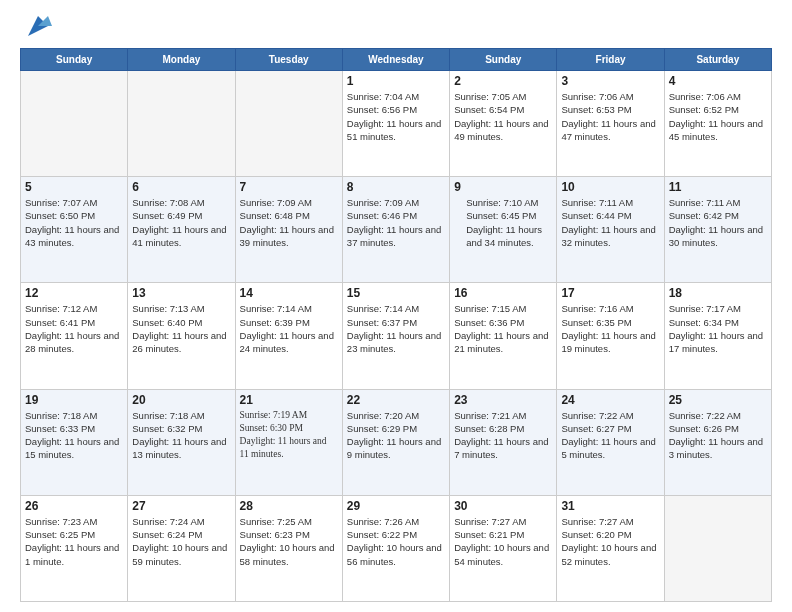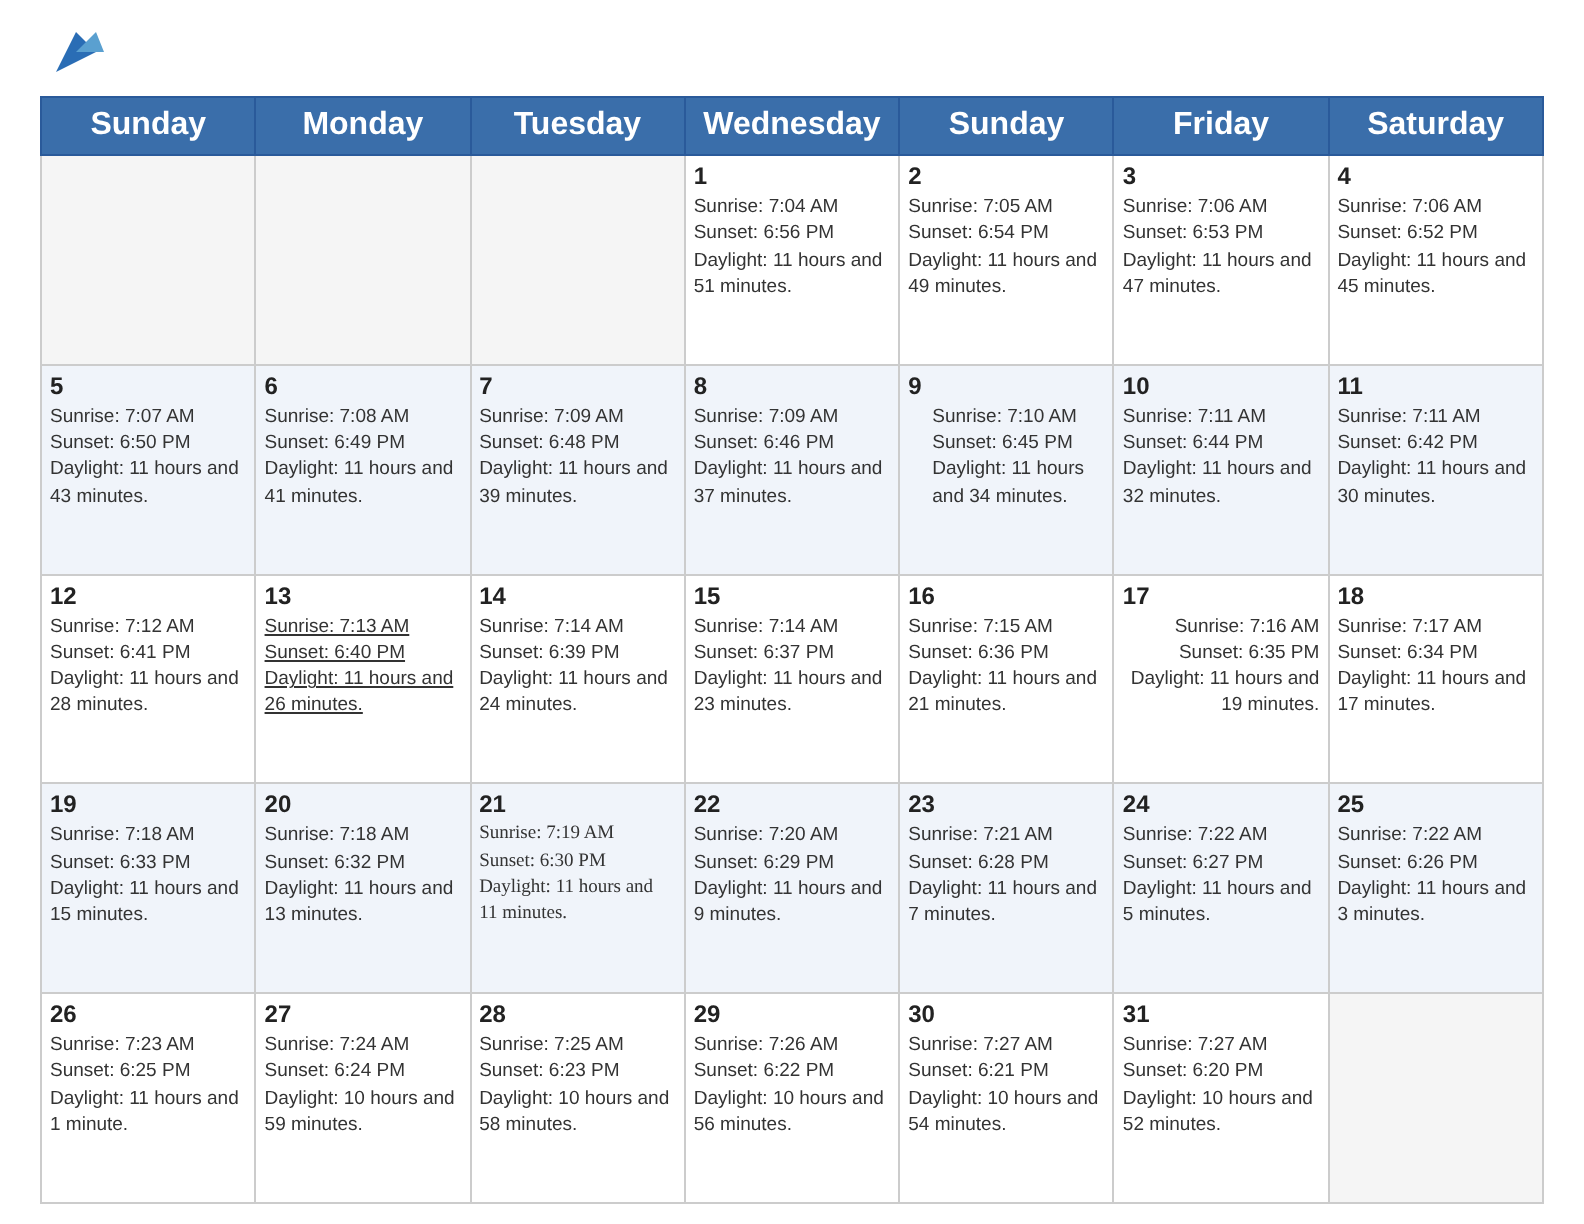--- a/index.html
+++ b/index.html
@@ -65,21 +65,21 @@
     .calendar {
       flex: 1;
       border: 1px solid #ccc;
       border-collapse: collapse;
       width: 100%;
       table-layout: fixed;
     }
     .calendar th {
       background: #3a6eaa;
       color: #fff;
-      font-size: 16px;
+      font-size: 10px;
       font-weight: bold;
       padding: 5px 4px;
       text-align: center;
       border: 1px solid #2a5a9a;
     }
     .calendar td {
       border: 1px solid #ccc;
       vertical-align: top;
       padding: 3px 4px;
       font-size: 10px;
@@ -214,21 +214,21 @@
         </tr>
         <tr>
           <td>
             <div class="day-num">12</div>
             <div class="day-info" style="white-space: pre-line;">Sunrise: 7:12 AM
 Sunset: 6:41 PM
 Daylight: 11 hours and 28 minutes.</div>
           </td>
           <td>
             <div class="day-num">13</div>
-            <div class="day-info" style="white-space: pre-line; text-decoration: underline;">Sunrise: 7:13 AM
+            <div class="day-info" style="white-space: pre-line;">Sunrise: 7:13 AM
 Sunset: 6:40 PM
 Daylight: 11 hours and 26 minutes.</div>
           </td>
           <td>
             <div class="day-num">14</div>
             <div class="day-info" style="white-space: pre-line;">Sunrise: 7:14 AM
 Sunset: 6:39 PM
 Daylight: 11 hours and 24 minutes.</div>
           </td>
           <td>
@@ -238,21 +238,21 @@
 Daylight: 11 hours and 23 minutes.</div>
           </td>
           <td>
             <div class="day-num">16</div>
             <div class="day-info" style="white-space: pre-line;">Sunrise: 7:15 AM
 Sunset: 6:36 PM
 Daylight: 11 hours and 21 minutes.</div>
           </td>
           <td>
             <div class="day-num">17</div>
-            <div class="day-info" style="white-space: pre-line; text-align: right;">Sunrise: 7:16 AM
+            <div class="day-info" style="white-space: pre-line;">Sunrise: 7:16 AM
 Sunset: 6:35 PM
 Daylight: 11 hours and 19 minutes.</div>
           </td>
           <td>
             <div class="day-num">18</div>
             <div class="day-info" style="white-space: pre-line;">Sunrise: 7:17 AM
 Sunset: 6:34 PM
 Daylight: 11 hours and 17 minutes.</div>
           </td>
         </tr>

